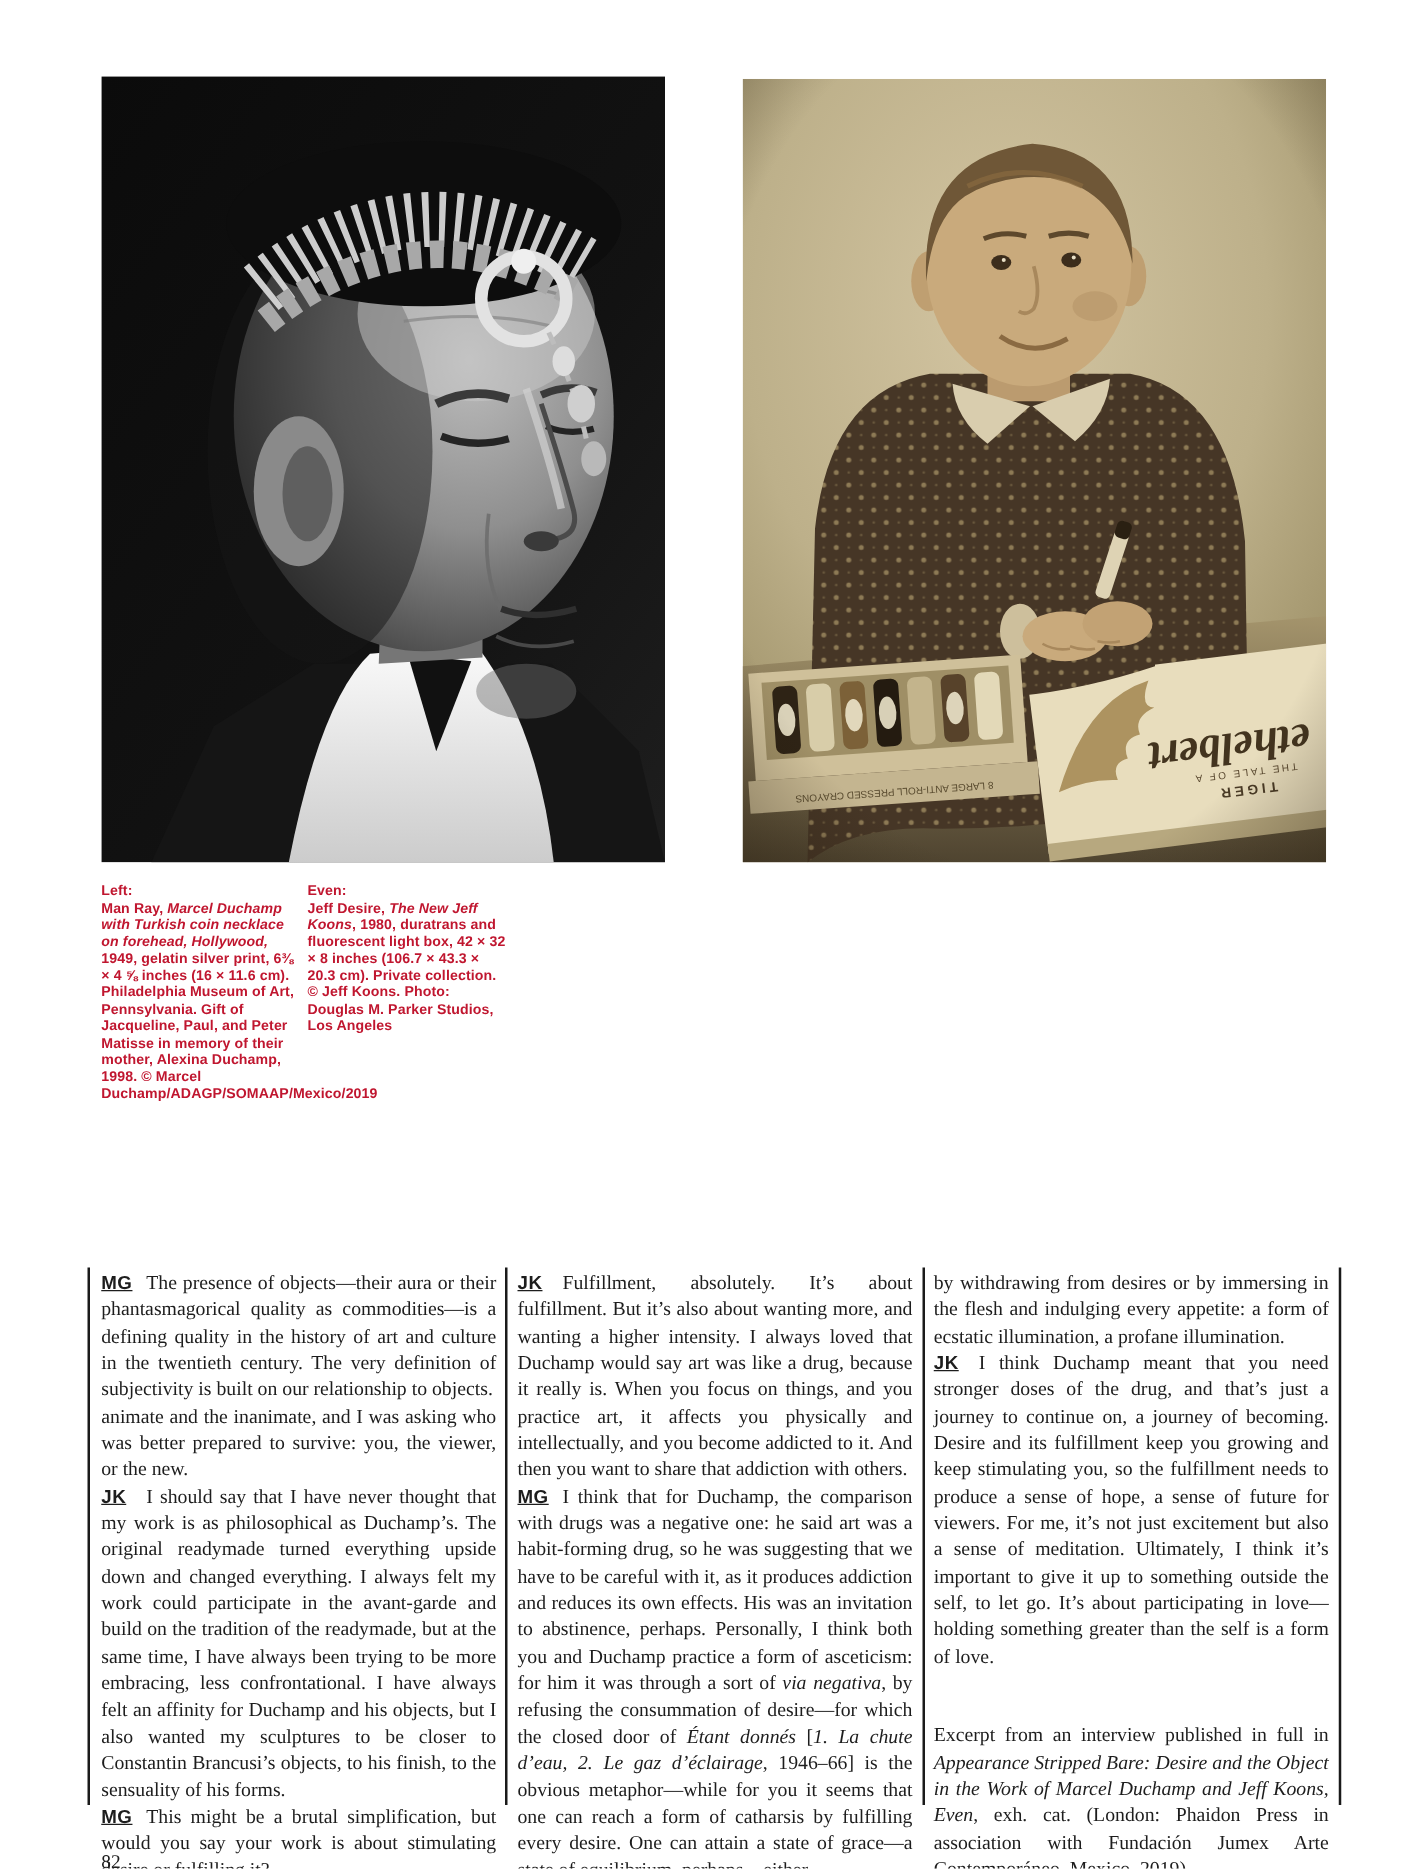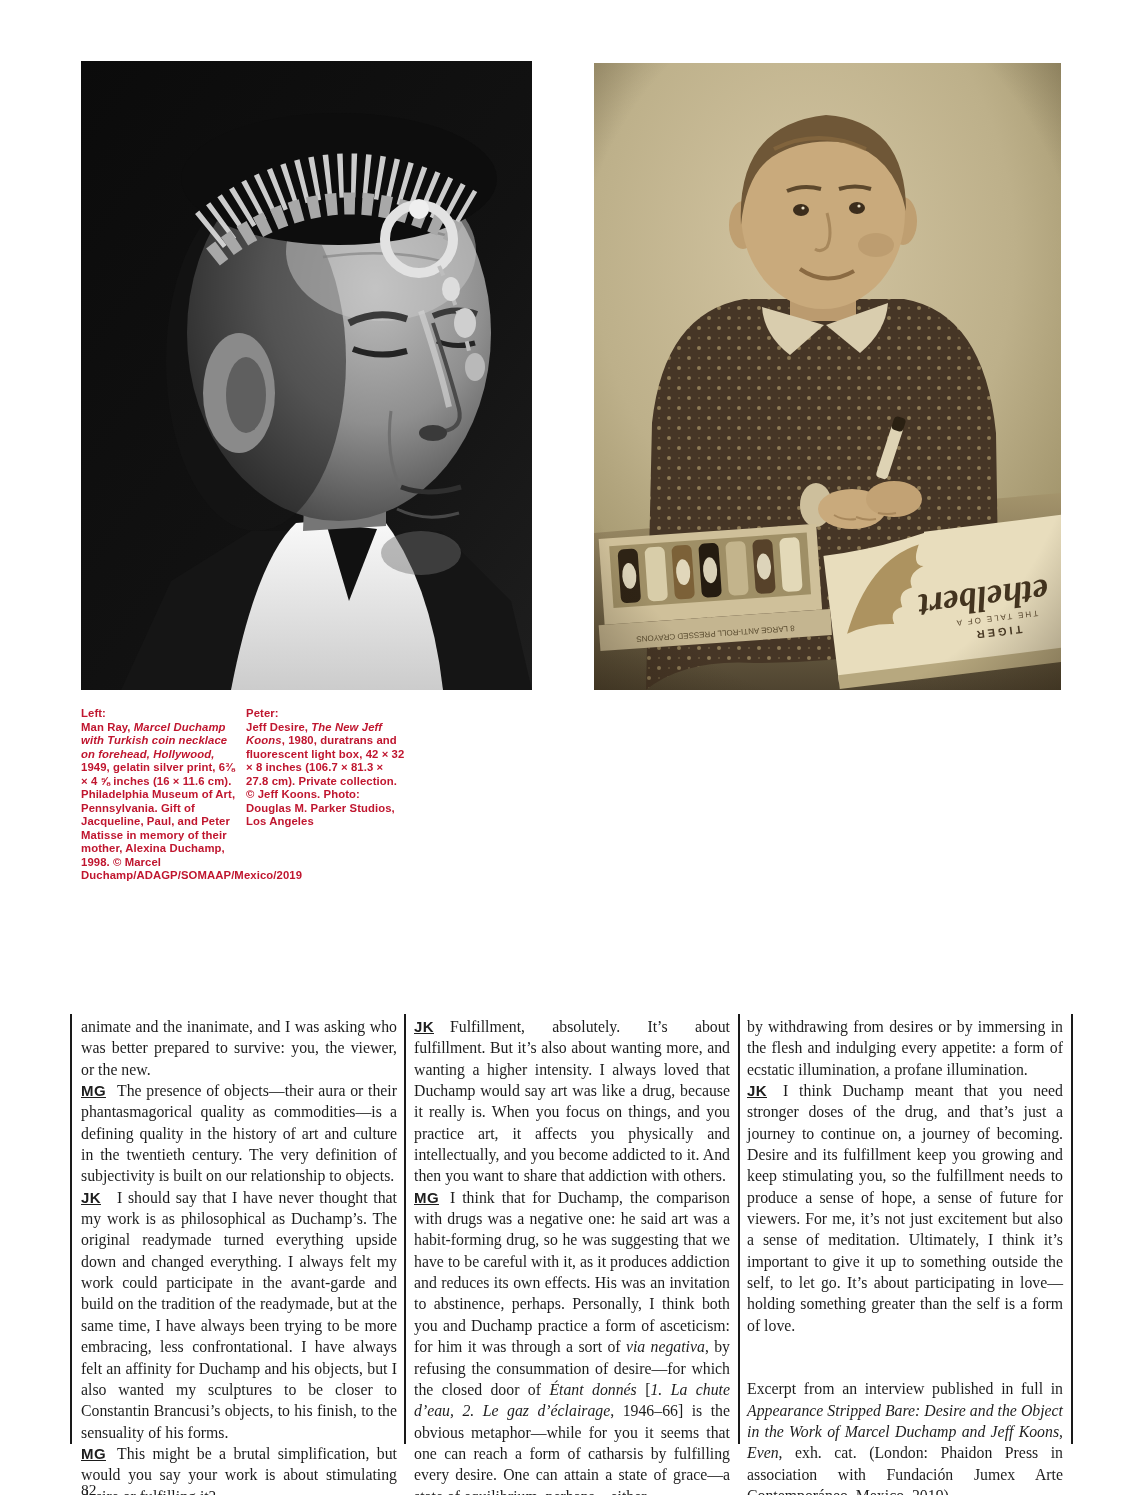--- a/index.html
+++ b/index.html
@@ -225,32 +225,32 @@
       </g>
       <rect width="467" height="627" fill="url(#rvig)"></rect>
     </svg>
   </figure>
 
   <div class="caption caption-left" style="color: rgb(192, 22, 47);">
     <span class="caption-heading">Left:</span>
     <span><span>Man Ray, </span><i>Marcel Duchamp with Turkish coin necklace on forehead, Hollywood,</i><span> 1949, gelatin silver print, 6⅜ × 4 ⅝ inches (16 × 11.6 cm). Philadelphia Museum of Art, Pennsylvania. Gift of Jacqueline, Paul, and Peter Matisse in memory of their mother, Alexina Duchamp, 1998. © Marcel Duchamp/ADAGP/SOMAAP/Mexico/2019</span></span>
   </div>
   <div class="caption caption-right" style="color: rgb(192, 22, 47);">
-    <span class="caption-heading">Peter:</span>
-    <span><span>Jeff Desire, </span><i>The New Jeff Koons</i><span>, 1980, duratrans and fluorescent light box, 42 × 32 × 8 inches (106.7 × 81.3 × 27.8 cm). Private collection. © Jeff Koons. Photo: Douglas M. Parker Studios, Los Angeles</span></span>
+    <span class="caption-heading">Even:</span>
+    <span><span>Jeff Desire, </span><i>The New Jeff Koons</i><span>, 1980, duratrans and fluorescent light box, 42 × 32 × 8 inches (106.7 × 43.3 × 20.3 cm). Private collection. © Jeff Koons. Photo: Douglas M. Parker Studios, Los Angeles</span></span>
   </div>
 
   <div class="rule rule-1"></div>
   <div class="rule rule-2"></div>
   <div class="rule rule-3"></div>
   <div class="rule rule-4"></div>
 
   <div class="col col-1">
+      <p class="body-para"><span class="speaker-label">MG</span><span>The presence of objects—their aura or their phantasmagorical quality as commodities—is a defining quality in the history of art and culture in the twentieth century. The very definition of subjectivity is built on our relationship to objects.</span></p>
       <p class="body-para"><span>animate and the inanimate, and I was asking who was better prepared to survive: you, the viewer, or the new.</span></p>
-      <p class="body-para"><span class="speaker-label">MG</span><span>The presence of objects—their aura or their phantasmagorical quality as commodities—is a defining quality in the history of art and culture in the twentieth century. The very definition of subjectivity is built on our relationship to objects.</span></p>
       <p class="body-para"><span class="speaker-label">JK</span><span>I should say that I have never thought that my work is as philosophical as Duchamp’s. The original readymade turned everything upside down and changed everything. I always felt my work could participate in the avant-garde and build on the tradition of the readymade, but at the same time, I have always been trying to be more embracing, less confrontational. I have always felt an affinity for Duchamp and his objects, but I also wanted my sculptures to be closer to Constantin Brancusi’s objects, to his finish, to the sensuality of his forms.</span></p>
       <p class="body-para"><span class="speaker-label">MG</span><span>This might be a brutal simplification, but would you say your work is about stimulating desire or fulfilling it?</span></p>
     </div>
   <div class="col col-2">
       <p class="body-para"><span class="speaker-label">JK</span><span>Fulfillment, absolutely. It’s about fulfillment. But it’s also about wanting more, and wanting a higher intensity. I always loved that Duchamp would say art was like a drug, because it really is. When you focus on things, and you practice art, it affects you physically and intellectually, and you become addicted to it. And then you want to share that addiction with others.</span></p>
       <p class="body-para"><span class="speaker-label">MG</span><span>I think that for Duchamp, the comparison with drugs was a negative one: he said art was a habit-forming drug, so he was suggesting that we have to be careful with it, as it produces addiction and reduces its own effects. His was an invitation to abstinence, perhaps. Personally, I think both you and Duchamp practice a form of asceticism: for him it was through a sort of </span><i>via negativa</i><span>, by refusing the consummation of desire—for which the closed door of </span><i>Étant donnés</i><span> [</span><i>1. La chute d’eau, 2. Le gaz d’éclairage</i><span>, 1946–66] is the obvious metaphor—while for you it seems that one can reach a form of catharsis by fulfilling every desire. One can attain a state of grace—a state of equilibrium, perhaps—either</span></p>
     </div>
   <div class="col col-3">
       <p class="body-para"><span>by withdrawing from desires or by immersing in the flesh and indulging every appetite: a form of ecstatic illumination, a profane illumination.</span></p>
       <p class="body-para"><span class="speaker-label">JK</span><span>I think Duchamp meant that you need stronger doses of the drug, and that’s just a journey to continue on, a journey of becoming. Desire and its fulfillment keep you growing and keep stimulating you, so the fulfillment needs to produce a sense of hope, a sense of future for viewers. For me, it’s not just excitement but also a sense of meditation. Ultimately, I think it’s important to give it up to something outside the self, to let go. It’s about participating in love—holding something greater than the self is a form of love.</span></p>

